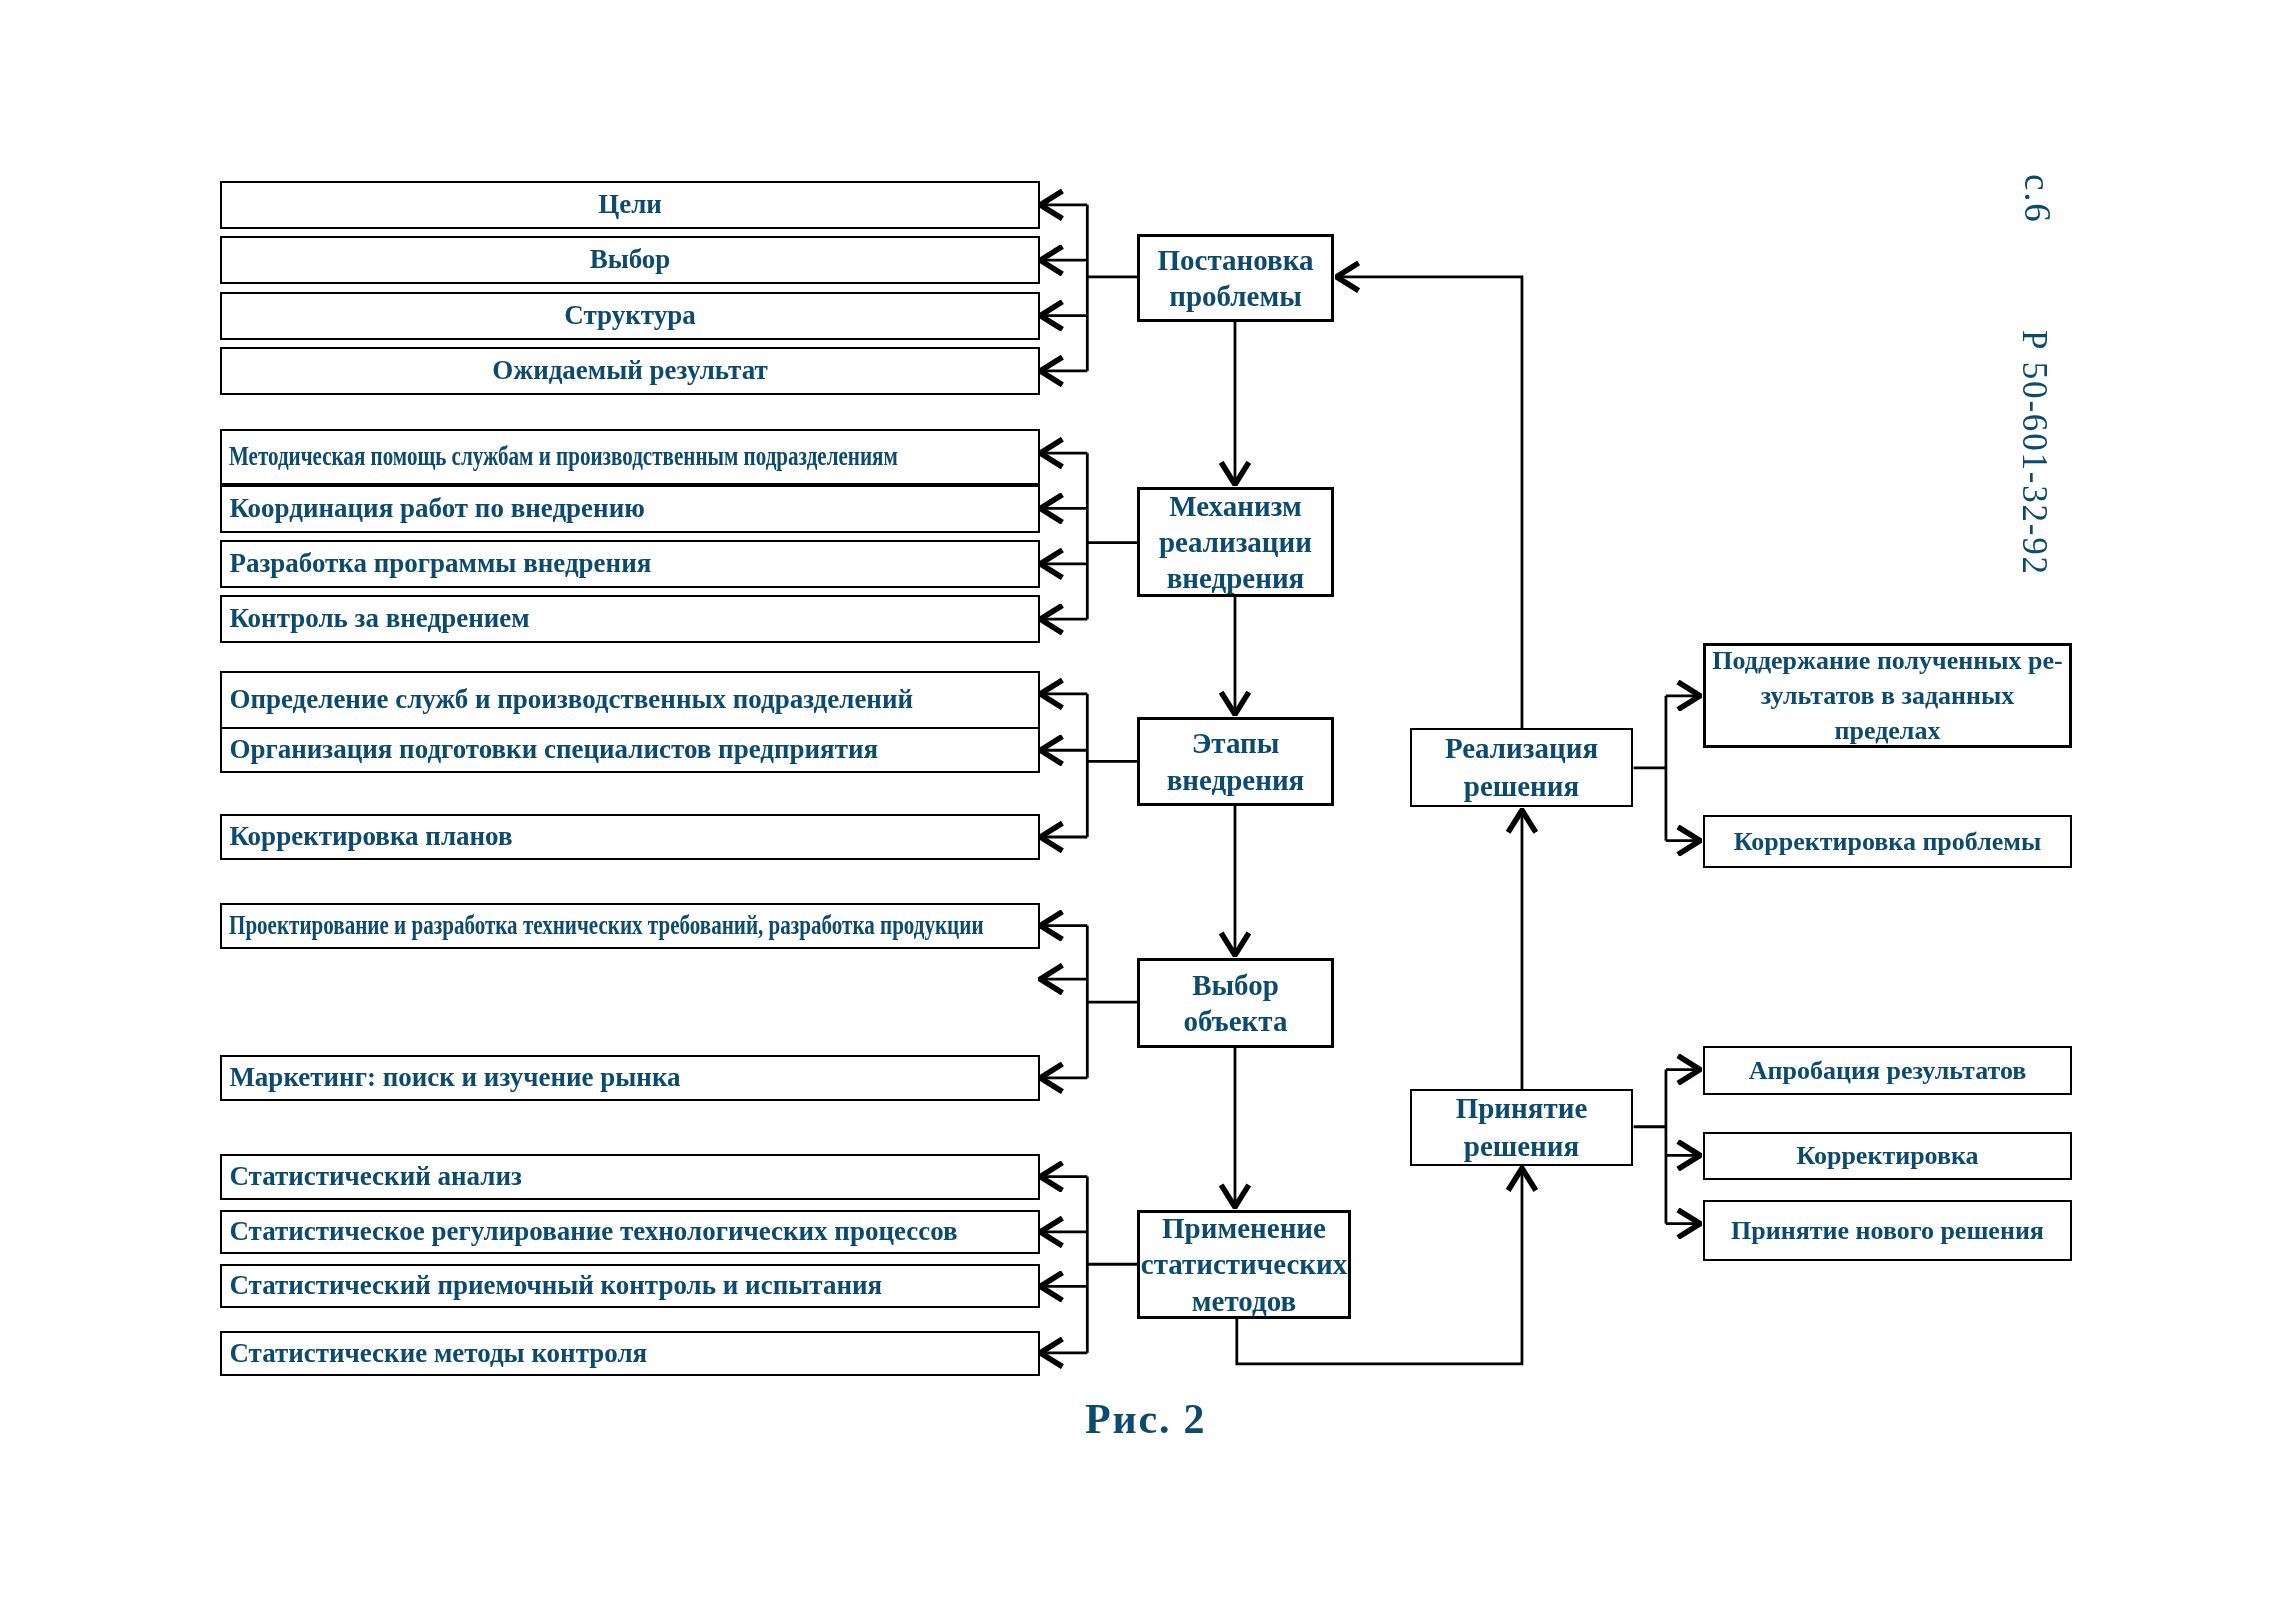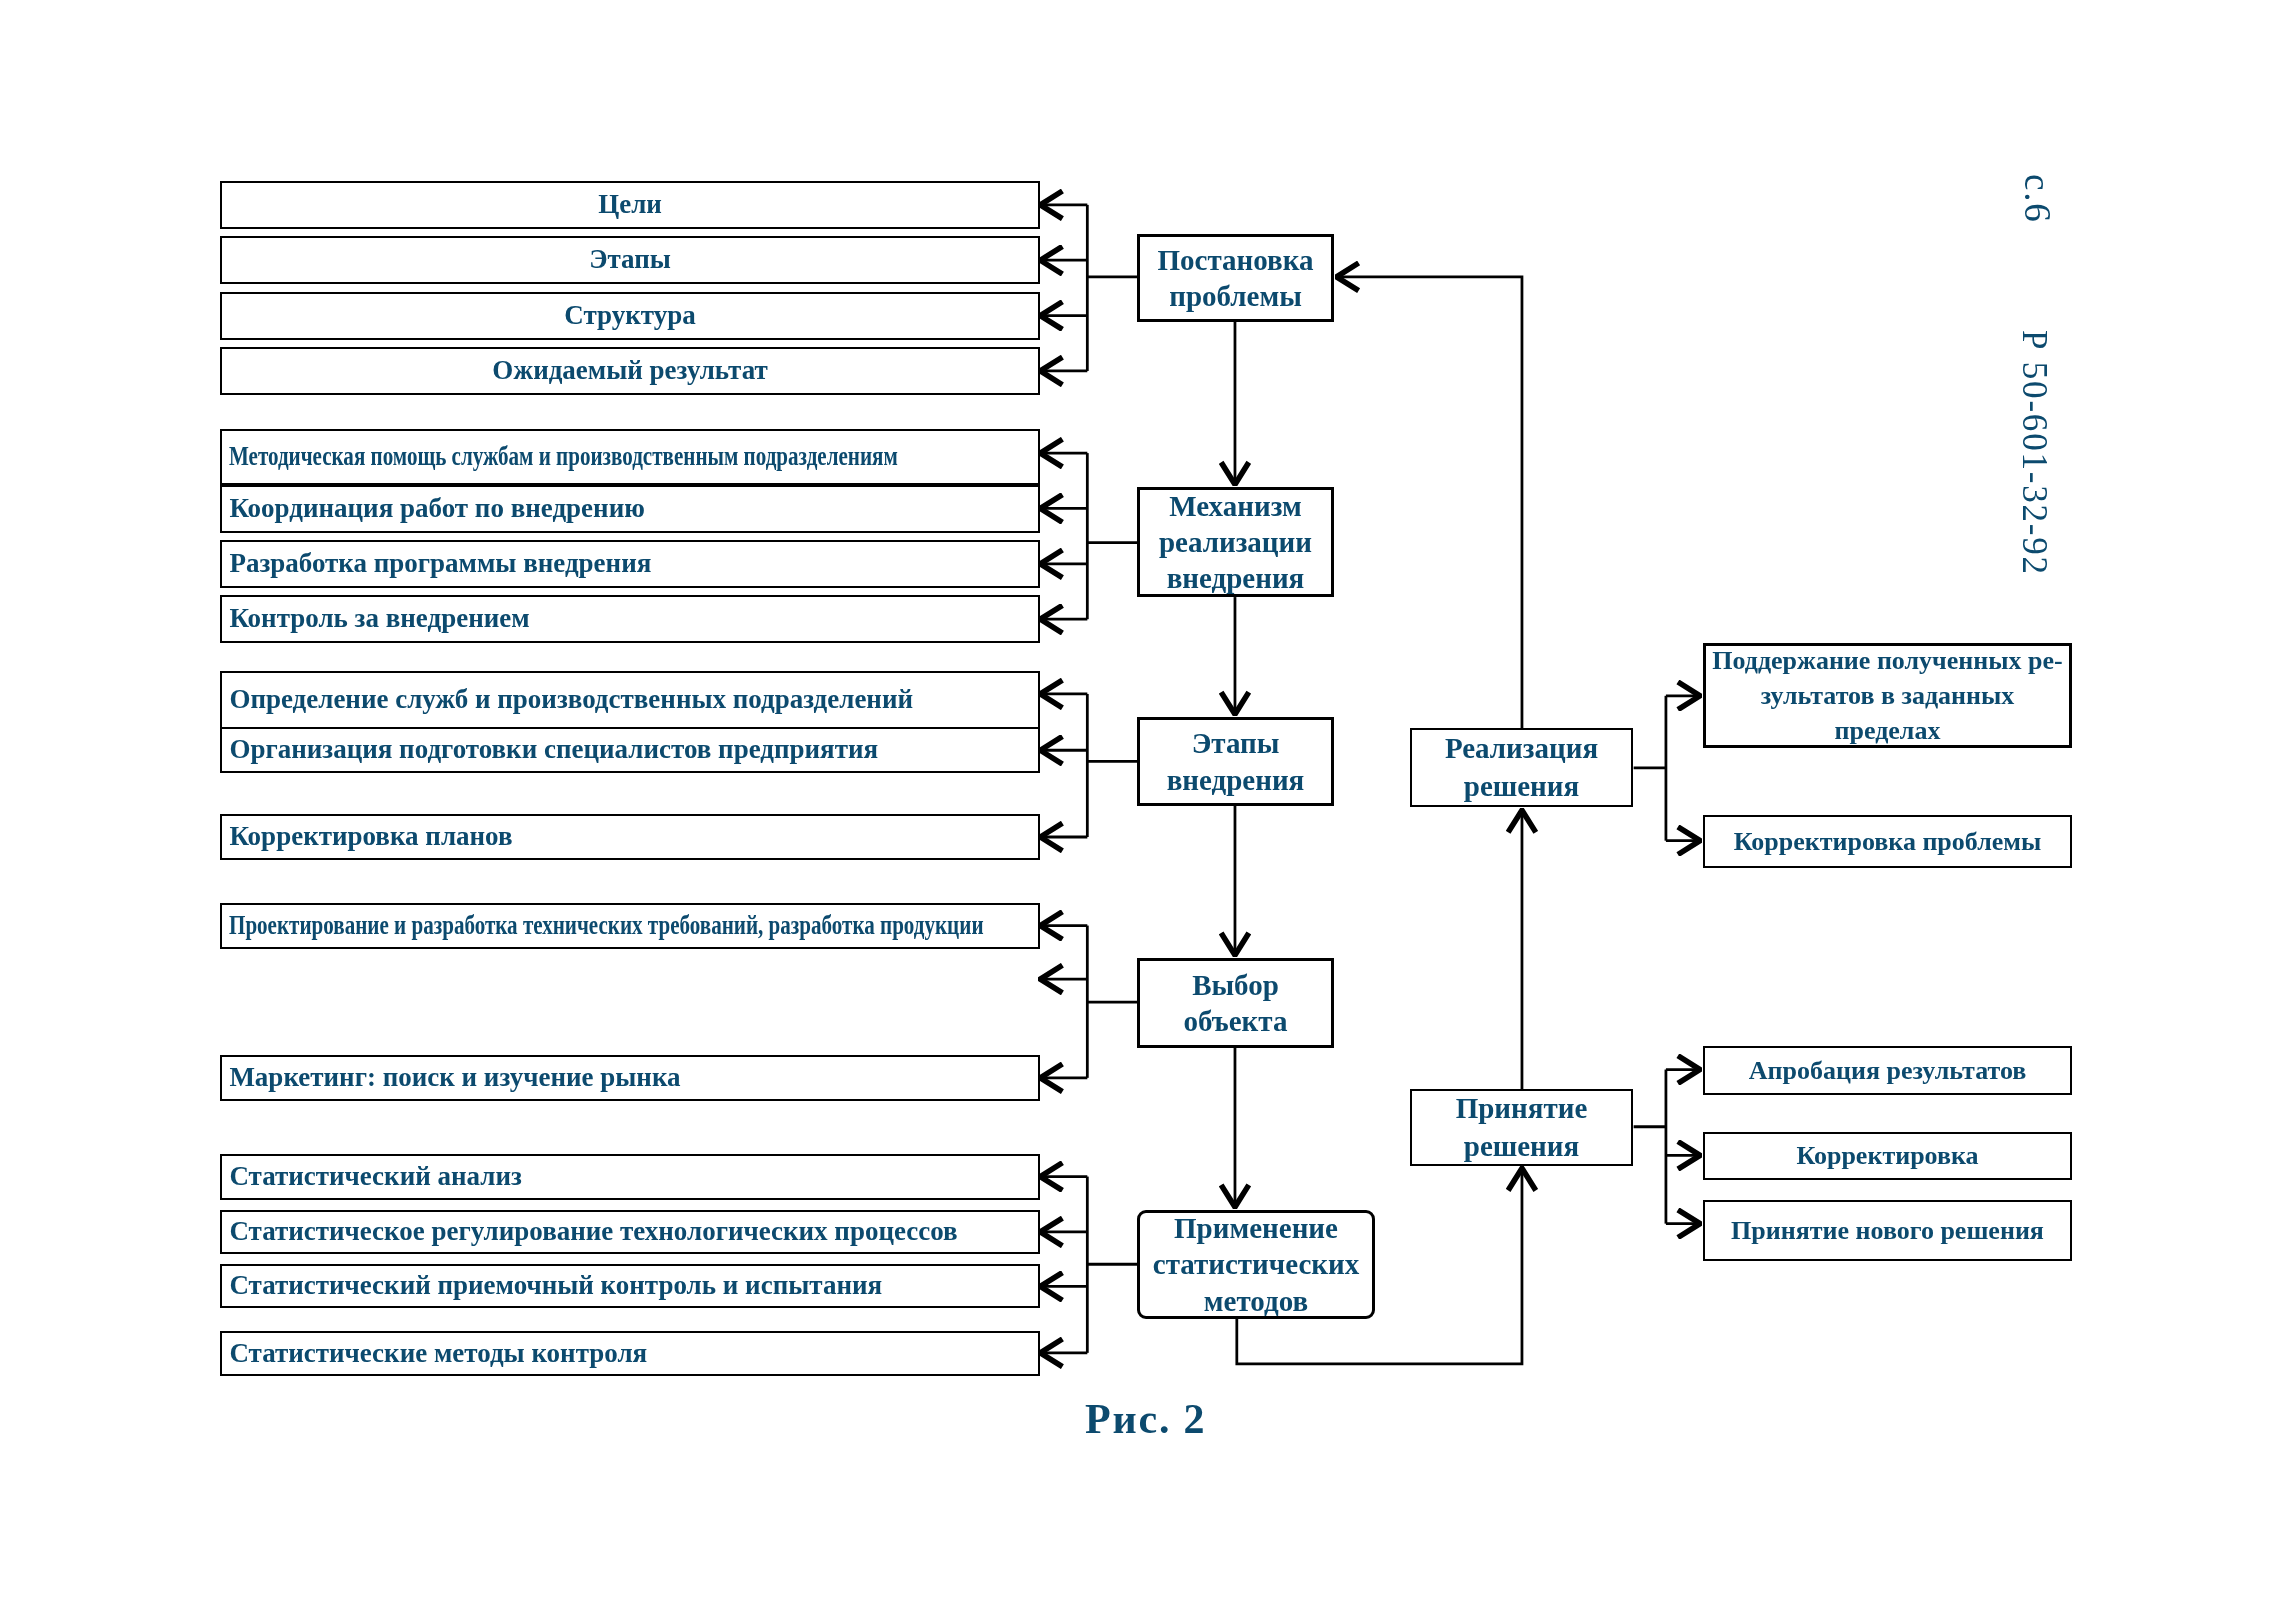--- a/index.html
+++ b/index.html
@@ -42,21 +42,21 @@
   }
   .mid {
     left: 1137px;
     width: 197px;
     border-width: 3.7px;
     justify-content: center;
     text-align: center;
     font-size: 29px;
     line-height: 1.25;
   }
-  .mid.widebox { width: 238px; border-radius: 9px; }
+  .mid.widebox { width: 214px; }
   .rightmid {
     left: 1410px;
     width: 223px;
     justify-content: center;
     text-align: center;
     font-size: 29px;
     line-height: 1.3;
   }
   .leaf {
     left: 1703px;
@@ -164,21 +164,21 @@
       <path d="M1805 1159 H1842" marker-end="url(#arr)"></path>
       <path d="M1805 1252 H1842" marker-end="url(#arr)"></path>
       <path d="M1805 1326 H1842" marker-end="url(#arr)"></path>
     </g>
   </svg>
 
   <div class="box wide centered" style="top:181px;height:48px">
     <span class="txt">Цели</span>
   </div>
   <div class="box wide centered" style="top:236px;height:48px">
-    <span class="txt">Этапы</span>
+    <span class="txt">Выбор</span>
   </div>
   <div class="box wide centered" style="top:292px;height:48px">
     <span class="txt">Структура</span>
   </div>
   <div class="box wide centered" style="top:347px;height:48px">
     <span class="txt">Ожидаемый результат</span>
   </div>
 
   <div class="box wide" style="top:429px;height:56px">
     <span class="condensed">Методическая помощь службам и производственным подразделениям</span>

